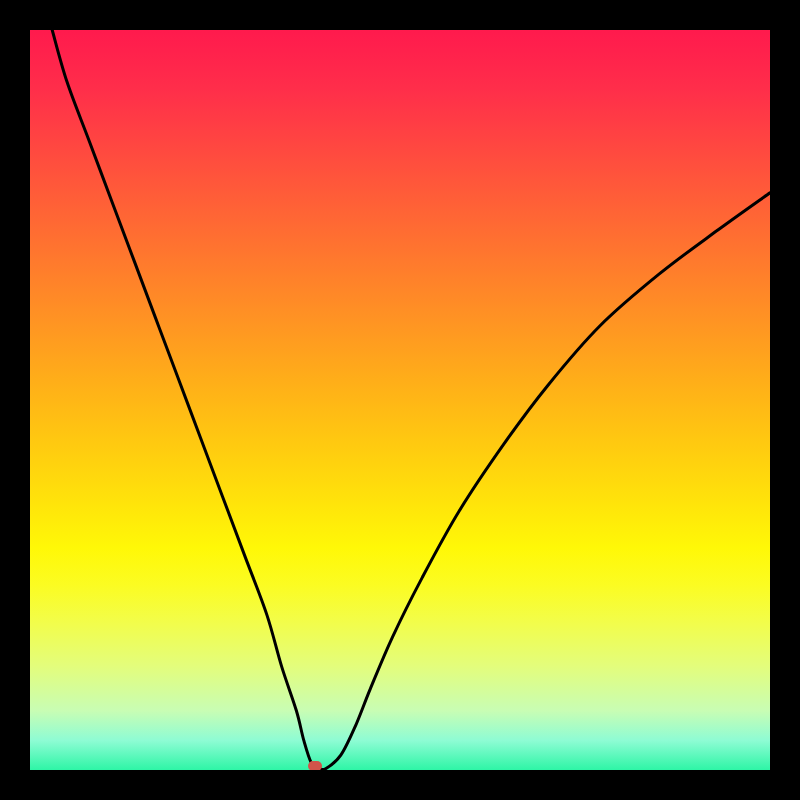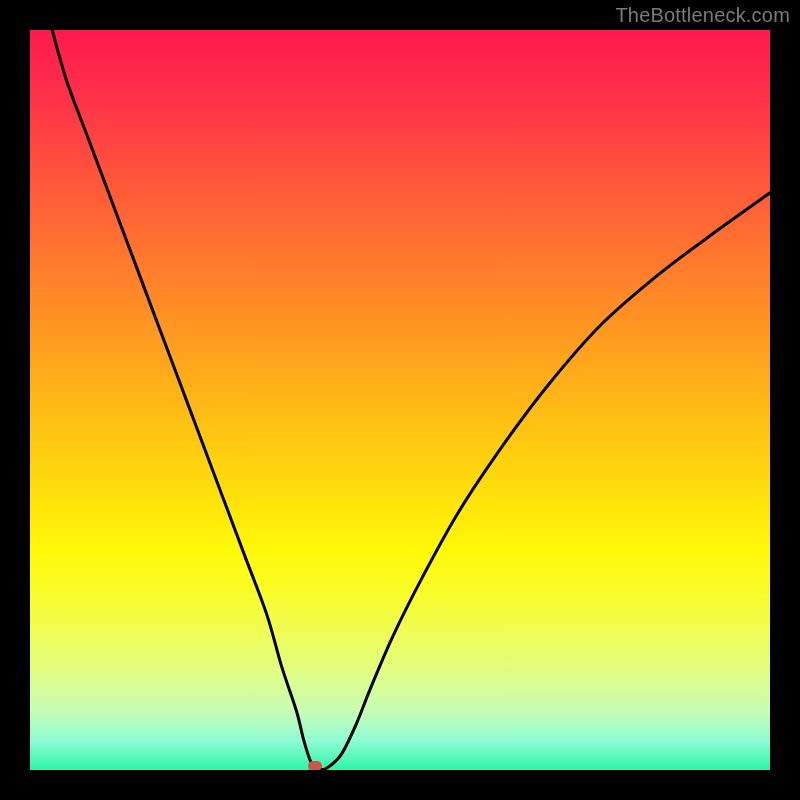--- a/index.html
+++ b/index.html
@@ -70,21 +70,20 @@
     font-weight: 500;
     letter-spacing: 0.2px;
     user-select: none;
   }
 </style>
 </head>
 <body>
 
 <div class="frame">
 
-  <div class="watermark">TheBottleneck.com</div>
 
   <div class="plot-area">
     <div class="gradient"></div>
 
     <svg class="curve-svg" viewBox="0 0 740 740" preserveAspectRatio="none">
       <path id="curve-path" fill="none" stroke="#000" stroke-width="3" stroke-linecap="round" stroke-linejoin="round" d="M 22.2 0 C 24.666666666666664 8.633333333333326, 30.833333333333332 33.299999999999955, 37 51.799999999999955 C 43.166666666666664 70.29999999999995, 51.800000000000004 91.26666666666667, 59.2 111 C 66.60000000000001 130.73333333333332, 74 150.46666666666658, 81.4 170.19999999999993 C 88.80000000000001 189.93333333333328, 96.2 209.66666666666669, 103.60000000000001 229.40000000000003 C 111.00000000000001 249.13333333333338, 118.4 268.8666666666667, 125.80000000000001 288.6 C 133.20000000000002 308.33333333333337, 140.6 328.0666666666666, 148 347.79999999999995 C 155.4 367.5333333333333, 162.8 387.26666666666665, 170.20000000000002 407 C 177.60000000000002 426.73333333333335, 185 446.46666666666664, 192.4 466.2 C 199.8 485.93333333333334, 207.2 505.66666666666663, 214.6 525.4 C 222 545.1333333333333, 230.63333333333333 566.1, 236.8 584.6 C 242.9666666666667 603.1, 246.66666666666669 620.3666666666667, 251.60000000000002 636.4 C 256.53333333333336 652.4333333333333, 262.7 668.4666666666666, 266.4 680.8 C 270.09999999999997 693.1333333333333, 271.33333333333337 701.7666666666667, 273.8 710.4 C 276.26666666666665 719.0333333333333, 278.73333333333335 727.9133333333334, 281.2 732.6 C 283.66666666666663 737.2866666666666, 286.1333333333333 737.5333333333333, 288.6 738.52 C 291.0666666666667 739.5066666666667, 292.3 740.74, 296 738.52 C 299.7 736.3, 305.8666666666667 732.3533333333334, 310.8 725.2 C 315.73333333333335 718.0466666666667, 320.6666666666667 706.7, 325.6 695.6 C 330.53333333333336 684.5, 334.23333333333335 673.4000000000001, 340.40000000000003 658.6 C 346.5666666666667 643.8, 353.96666666666664 625.3, 362.59999999999997 606.8 C 371.2333333333333 588.3, 381.1 568.5666666666667, 392.20000000000005 547.6 C 403.30000000000007 526.6333333333333, 415.6333333333333 503.2, 429.2 481 C 442.76666666666665 458.8, 458.8 435.3666666666667, 473.6 414.4 C 488.40000000000003 393.4333333333333, 501.96666666666664 374.93333333333334, 518 355.2 C 534.0333333333333 335.46666666666664, 551.3000000000001 314.5, 569.8000000000001 296 C 588.3000000000001 277.5, 609.2666666666667 260.2333333333333, 629 244.2 C 648.7333333333333 228.16666666666666, 669.7 213.36666666666673, 688.2 199.80000000000007 C 706.7 186.2333333333334, 731.3666666666667 168.96666666666664, 740 162.79999999999995"></path>
     </svg>
 
     <div class="marker" id="min-marker" style="left: 284.9px; top: 736.3px;"></div>
   </div>

